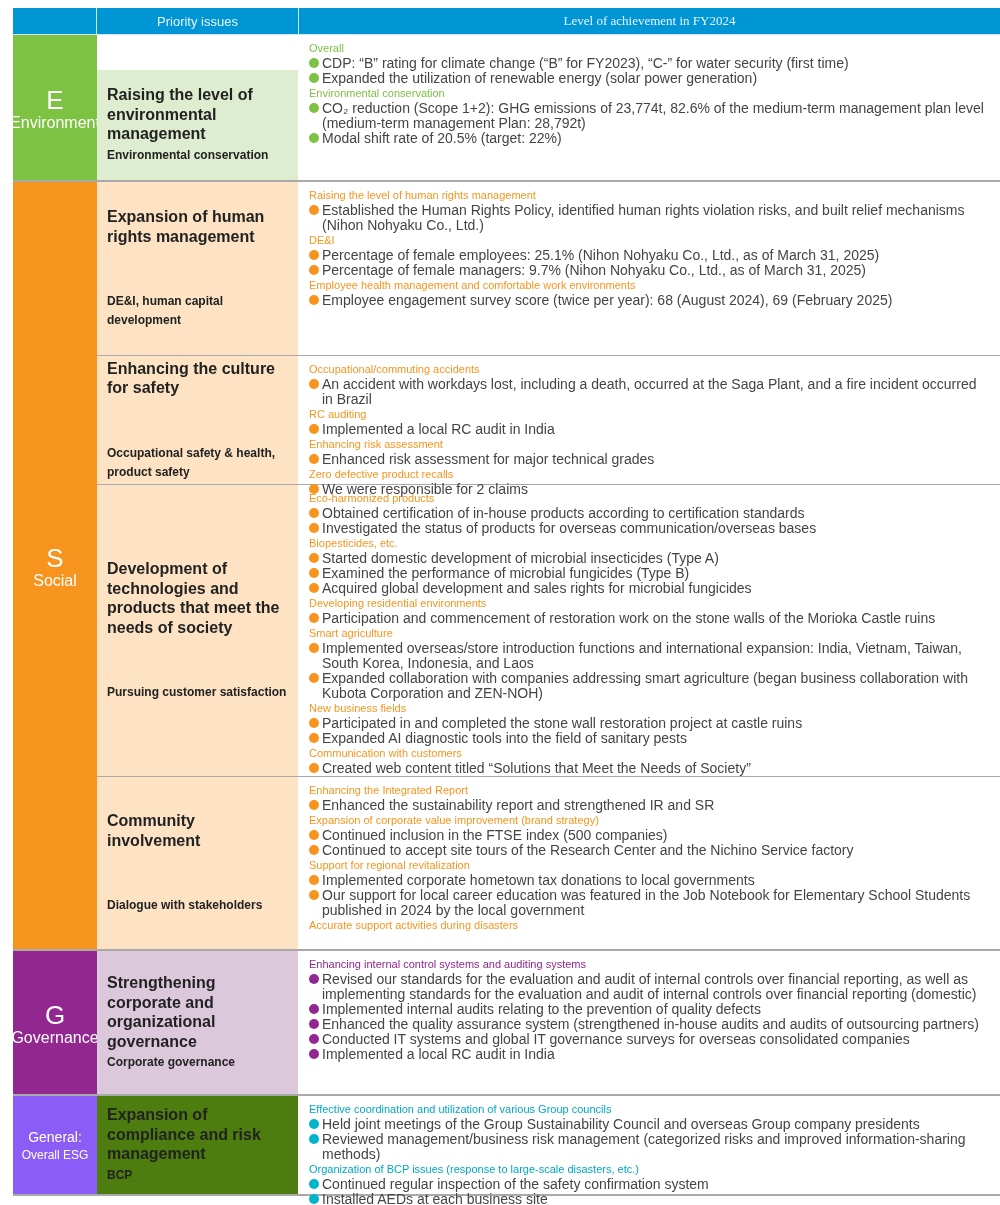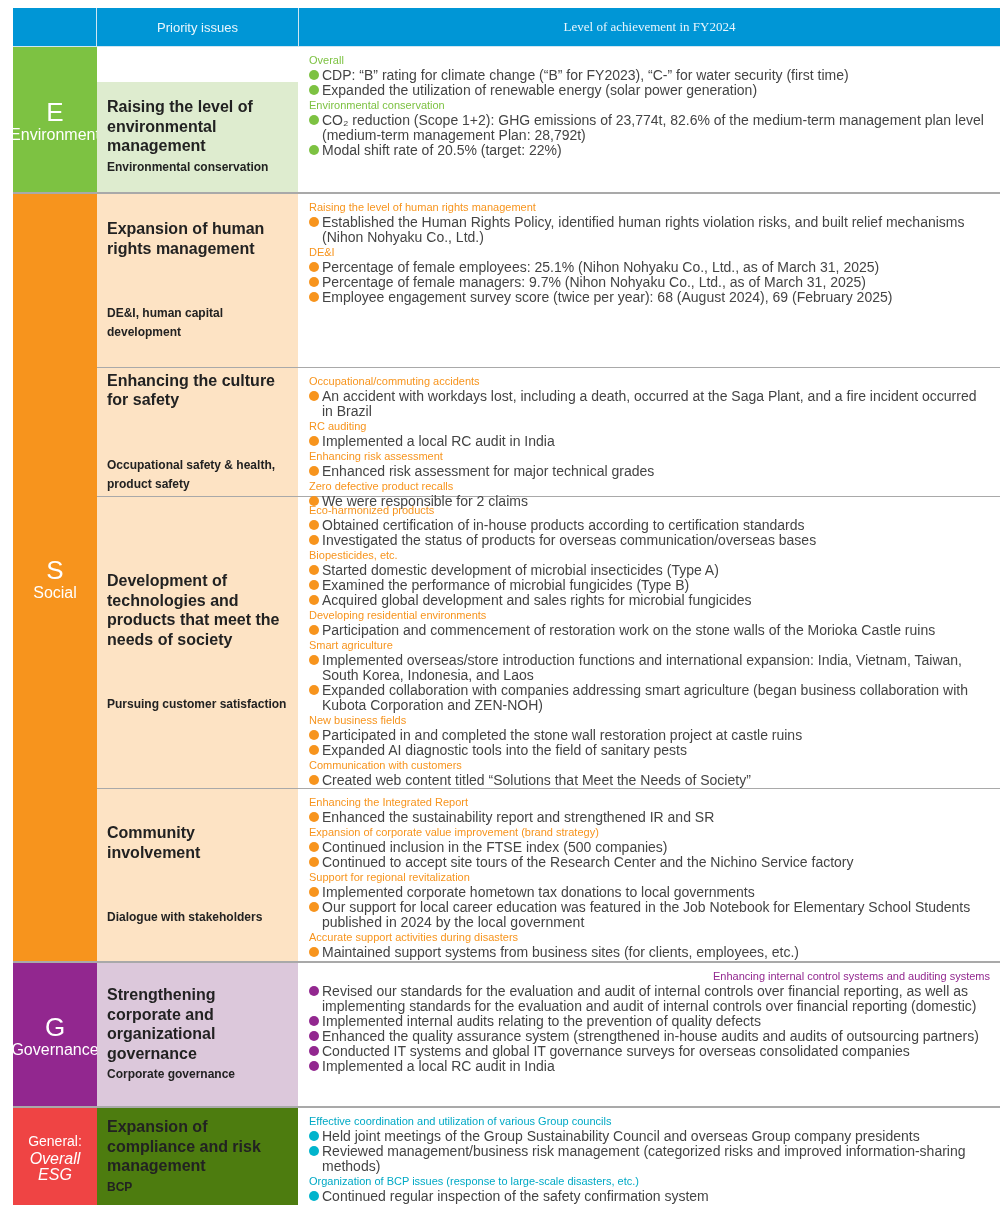--- a/index.html
+++ b/index.html
@@ -1,42 +1,42 @@
 <!DOCTYPE html>
 <html><head>
 <meta charset="utf-8">
 <style>
   * { box-sizing: border-box; margin: 0; padding: 0; }
   html, body { width: 1000px; height: 1205px; background: #ffffff; overflow: hidden; }
   body { font-family: "Liberation Sans", sans-serif; color: #333; position: relative; }
   .table { position: absolute; left: 13px; top: 8px; width: 987px; }
-  .header { display: flex; height: 39px; background: #0096d6; color: #e8f6fd; font-size: 13px; border-bottom: 1px solid #cfe6f2; }
+  .header { display: flex; height: 27px; background: #0096d6; color: #e8f6fd; font-size: 13px; border-bottom: 1px solid #cfe6f2; }
   .header .hcat { width: 84px; border-right: 1px solid #cfe6f2; }
   .header .hpri { width: 202px; border-right: 1px solid #cfe6f2; display: flex; align-items: center; justify-content: center; }
   .header .hach { flex: 1; display: flex; align-items: center; justify-content: center; font-family: Liberation Serif, serif; }
   .section { display: flex; border-bottom: 2px solid #a9a9a9; }
   .cat { width: 84px; flex: none; color: #fff; display: flex; flex-direction: column; align-items: center; justify-content: center; text-align: center; }
   .cat .letter { font-size: 26px; line-height: 30px; }
   .cat .catname { font-size: 16px; line-height: 16px; }
   .rows { flex: 1; display: flex; flex-direction: column; }
   .row { display: flex; border-top: 1px solid #a9a9a9; }
   .row:first-child { border-top: none; }
   .pri { width: 202px; flex: none; padding: 0 10px; display: flex; flex-direction: column; justify-content: center; border-right: 1px solid #fff; }
   .pri .ptitle { font-size: 16px; font-weight: bold; line-height: 19.5px; color: #222; }
   .pri .psub { font-size: 12px; font-weight: bold; line-height: 19px; color: #222; margin-top: 2px; }
   .ach { flex: 1; padding: 6px 10px 0 10px; background: #fff; }
   .ach .subhead { font-size: 11px; font-weight: normal; line-height: 15px; }
   .ach .item { font-size: 14px; line-height: 15px; color: #444; padding-left: 13px; position: relative; }
   .ach .item .dot { position: absolute; left: 0; top: 2px; width: 10px; height: 10px; border-radius: 50%; }
   .env .cat { background: #7dc242; } .env .pri { background: #deeccf; margin-top: 35px; } .env .subhead { color: #7dc242; } .env .dot { background: #7dc242; }
   .soc .cat { background: #f7941d; } .soc .pri { background: #fde3c4; gap: 44px; } .soc .subhead { color: #f7941d; } .soc .dot { background: #f7941d; }
-  .gov .cat { background: #92278f; } .gov .pri { background: #dcc8db; } .gov .subhead { color: #92278f; text-align: right; } .gov .dot { background: #92278f; }
-  .gen .cat { background: #ef4444; } .gen .pri { background: #4d7c0f; } .gen .subhead { color: #00a9c5; } .gen .dot { background: #00b4cc; }
+  .gov .cat { background: #92278f; } .gov .pri { background: #dcc8db; } .gov .subhead { color: #92278f; } .gov .dot { background: #92278f; }
+  .gen .cat { background: #8b5cf6; } .gen .pri { background: #4d7c0f; } .gen .subhead { color: #00a9c5; } .gen .dot { background: #00b4cc; }
   .gen .cat .letter { font-size: 14px; line-height: 20px; }
-  .gen .cat .catname { font-size: 16px; font-style: italic; }
+  .gen .cat .catname { font-size: 12px; }
 </style>
 </head>
 <body>
 
 <div class="table">
   <div class="header">
     <div class="hcat"></div>
     <div class="hpri">Priority issues</div>
     <div class="hach">Level of achievement in FY2024</div>
   </div>
@@ -74,20 +74,21 @@
           <div class="pri">
             <div class="ptitle">Expansion of human rights management</div>
             <div class="psub">DE&amp;I, human capital development</div>
           </div>
           <div class="ach">
             <div class="subhead">Raising the level of human rights management</div>
             <div class="item"><span class="dot"></span><span>Established the Human Rights Policy, identified human rights violation risks, and built relief mechanisms (Nihon Nohyaku Co., Ltd.)</span></div>
             <div class="subhead">DE&amp;I</div>
             <div class="item"><span class="dot"></span><span>Percentage of female employees: 25.1% (Nihon Nohyaku Co., Ltd., as of March 31, 2025)</span></div>
             <div class="item"><span class="dot"></span><span>Percentage of female managers: 9.7% (Nihon Nohyaku Co., Ltd., as of March 31, 2025)</span></div>
+            <div class="subhead">Employee health management and comfortable work environments</div>
             <div class="item"><span class="dot"></span><span>Employee engagement survey score (twice per year): 68 (August 2024), 69 (February 2025)</span></div>
           </div>
         </div>
         <div class="row" style="height: 129px;">
           <div class="pri">
             <div class="ptitle">Enhancing the culture for safety</div>
             <div class="psub">Occupational safety &amp; health, product safety</div>
           </div>
           <div class="ach">
             <div class="subhead">Occupational/commuting accidents</div>
@@ -133,21 +134,20 @@
           <div class="ach">
             <div class="subhead">Enhancing the Integrated Report</div>
             <div class="item"><span class="dot"></span><span>Enhanced the sustainability report and strengthened IR and SR</span></div>
             <div class="subhead">Expansion of corporate value improvement (brand strategy)</div>
             <div class="item"><span class="dot"></span><span>Continued inclusion in the FTSE index (500 companies)</span></div>
             <div class="item"><span class="dot"></span><span>Continued to accept site tours of the Research Center and the Nichino Service factory</span></div>
             <div class="subhead">Support for regional revitalization</div>
             <div class="item"><span class="dot"></span><span>Implemented corporate hometown tax donations to local governments</span></div>
             <div class="item"><span class="dot"></span><span>Our support for local career education was featured in the Job Notebook for Elementary School Students published in 2024 by the local government</span></div>
             <div class="subhead">Accurate support activities during disasters</div>
-            <div class="item"><span class="dot"></span><span>Maintained support systems from business sites (for clients, employees, etc.)</span></div>
           </div>
         </div>
       </div>
   </div>
 
   <div class="section gov">
     <div class="cat">
       <div class="letter">G</div>
       <div class="catname">Governance</div>
     </div>

